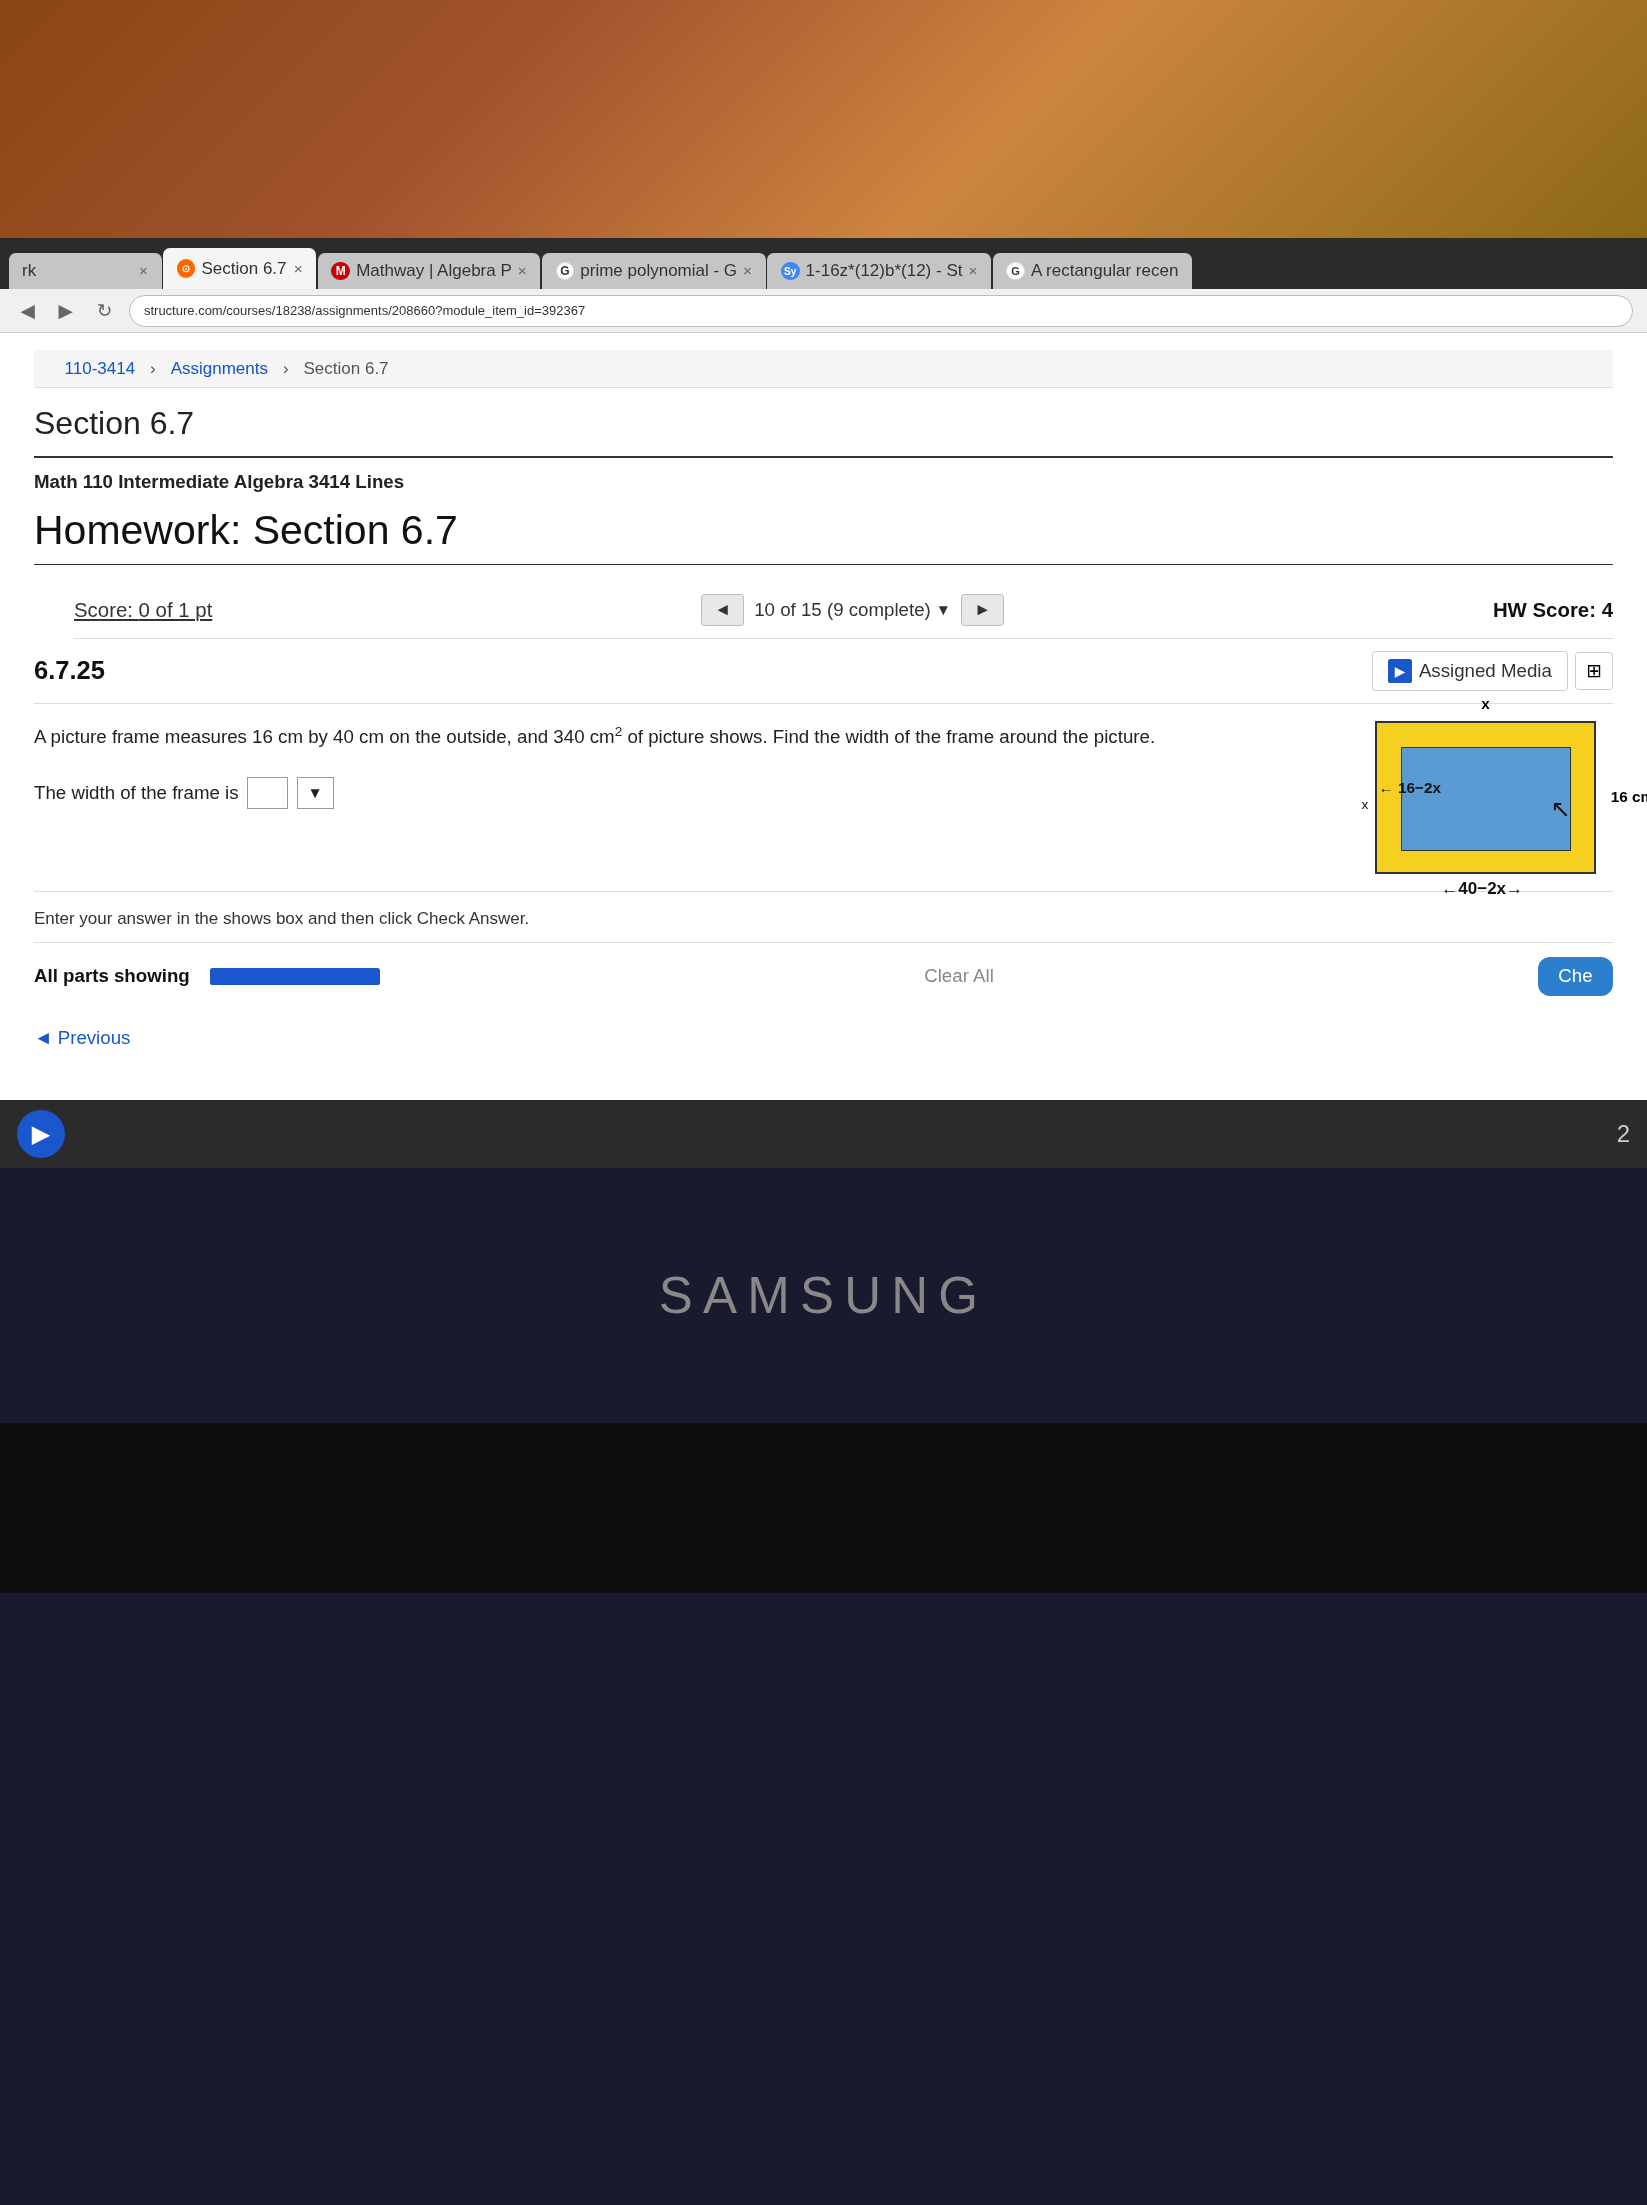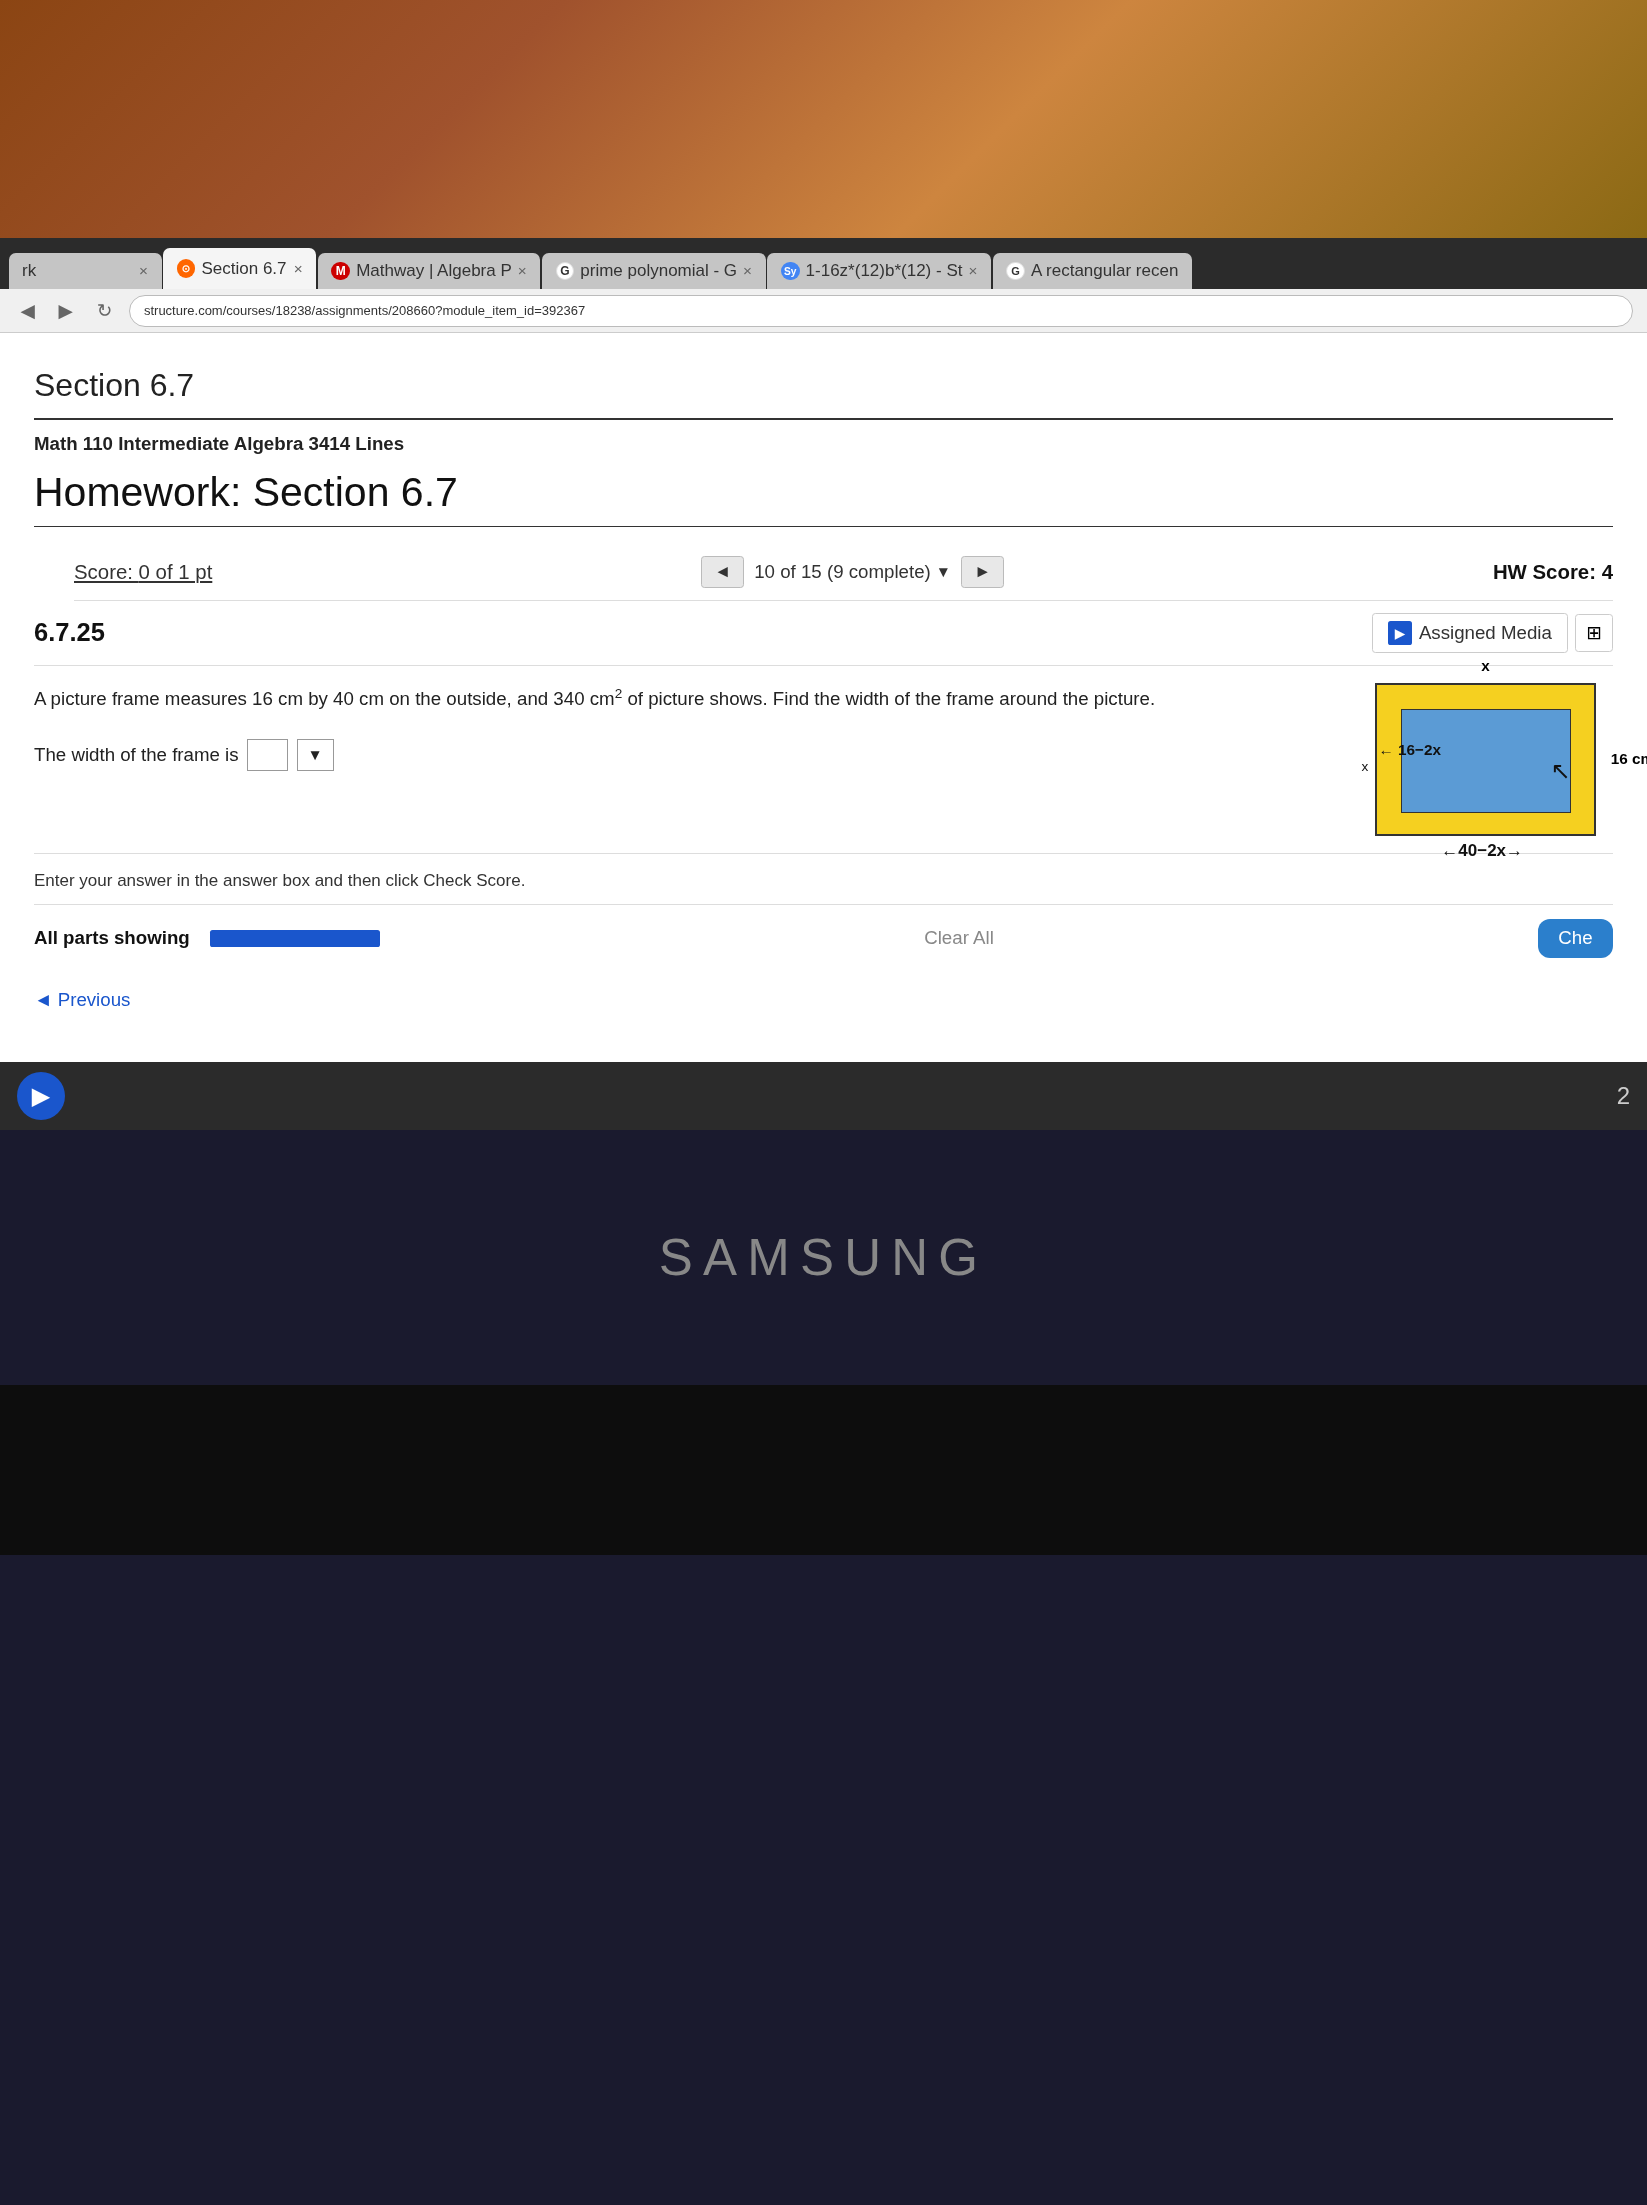--- a/index.html
+++ b/index.html
@@ -526,20 +526,27 @@
   <div class="address-bar">
     <span class="nav-btn">◀</span>
     <span class="nav-btn">▶</span>
     <span class="nav-btn">↻</span>
     <input class="address-input" type="text" value="structure.com/courses/18238/assignments/208660?module_item_id=392367" style="">
   </div>
 </div>
 
 <div class="main-content">
 
+  <div class="breadcrumb-bar">
+    <span style="color:#1155cc; cursor:pointer;">110-3414</span>
+    <span> › </span>
+    <span style="color:#1155cc; cursor:pointer;">Assignments</span>
+    <span> › </span>
+    <span>Section 6.7</span>
+  </div>
 
   <h1 class="page-section-title">Section 6.7</h1>
 
   <div class="course-subtitle">Math 110 Intermediate Algebra 3414 Lines</div>
 
   <h2 class="hw-title">Homework: Section 6.7</h2>
 
   
   <div class="score-row">
     <div class="score-label">
@@ -596,21 +603,21 @@
         <div style="position:absolute; left:3.4px; top:50%; transform:translateY(-100%); font-size:15.3px; font-weight:bold; color:#111;">← 16−2x</div>
         <div style="position:absolute; left:-13.6px; top:50%; transform:translateY(0); font-size:13.6px; color:#111;">x</div>
         <div style="position:absolute; bottom:-25.5px; left:30%; font-size:17px; font-weight:bold; color:#111;">←40−2x→</div>
 
         <div style="position:absolute; right:25.5px; bottom:51px; font-size:24px; color:#111; font-weight:normal;">↖</div>
       </div>
     </div>
   </div>
 
   
-  <div class="instruction-text">Enter your answer in the answer box and then click Check Score.</div>
+  <div class="instruction-text">Enter your answer in the shows box and then click Check Answer.</div>
 
   
   <div class="bottom-bar">
     <div style="display:flex; align-items:center; gap:10.2px;">
       <span class="all-parts-label">All parts showing</span>
       <div class="progress-bar-container"></div>
     </div>
     <button class="clear-all-btn">Clear All</button>
     <button class="check-btn">Che</button>
   </div>

